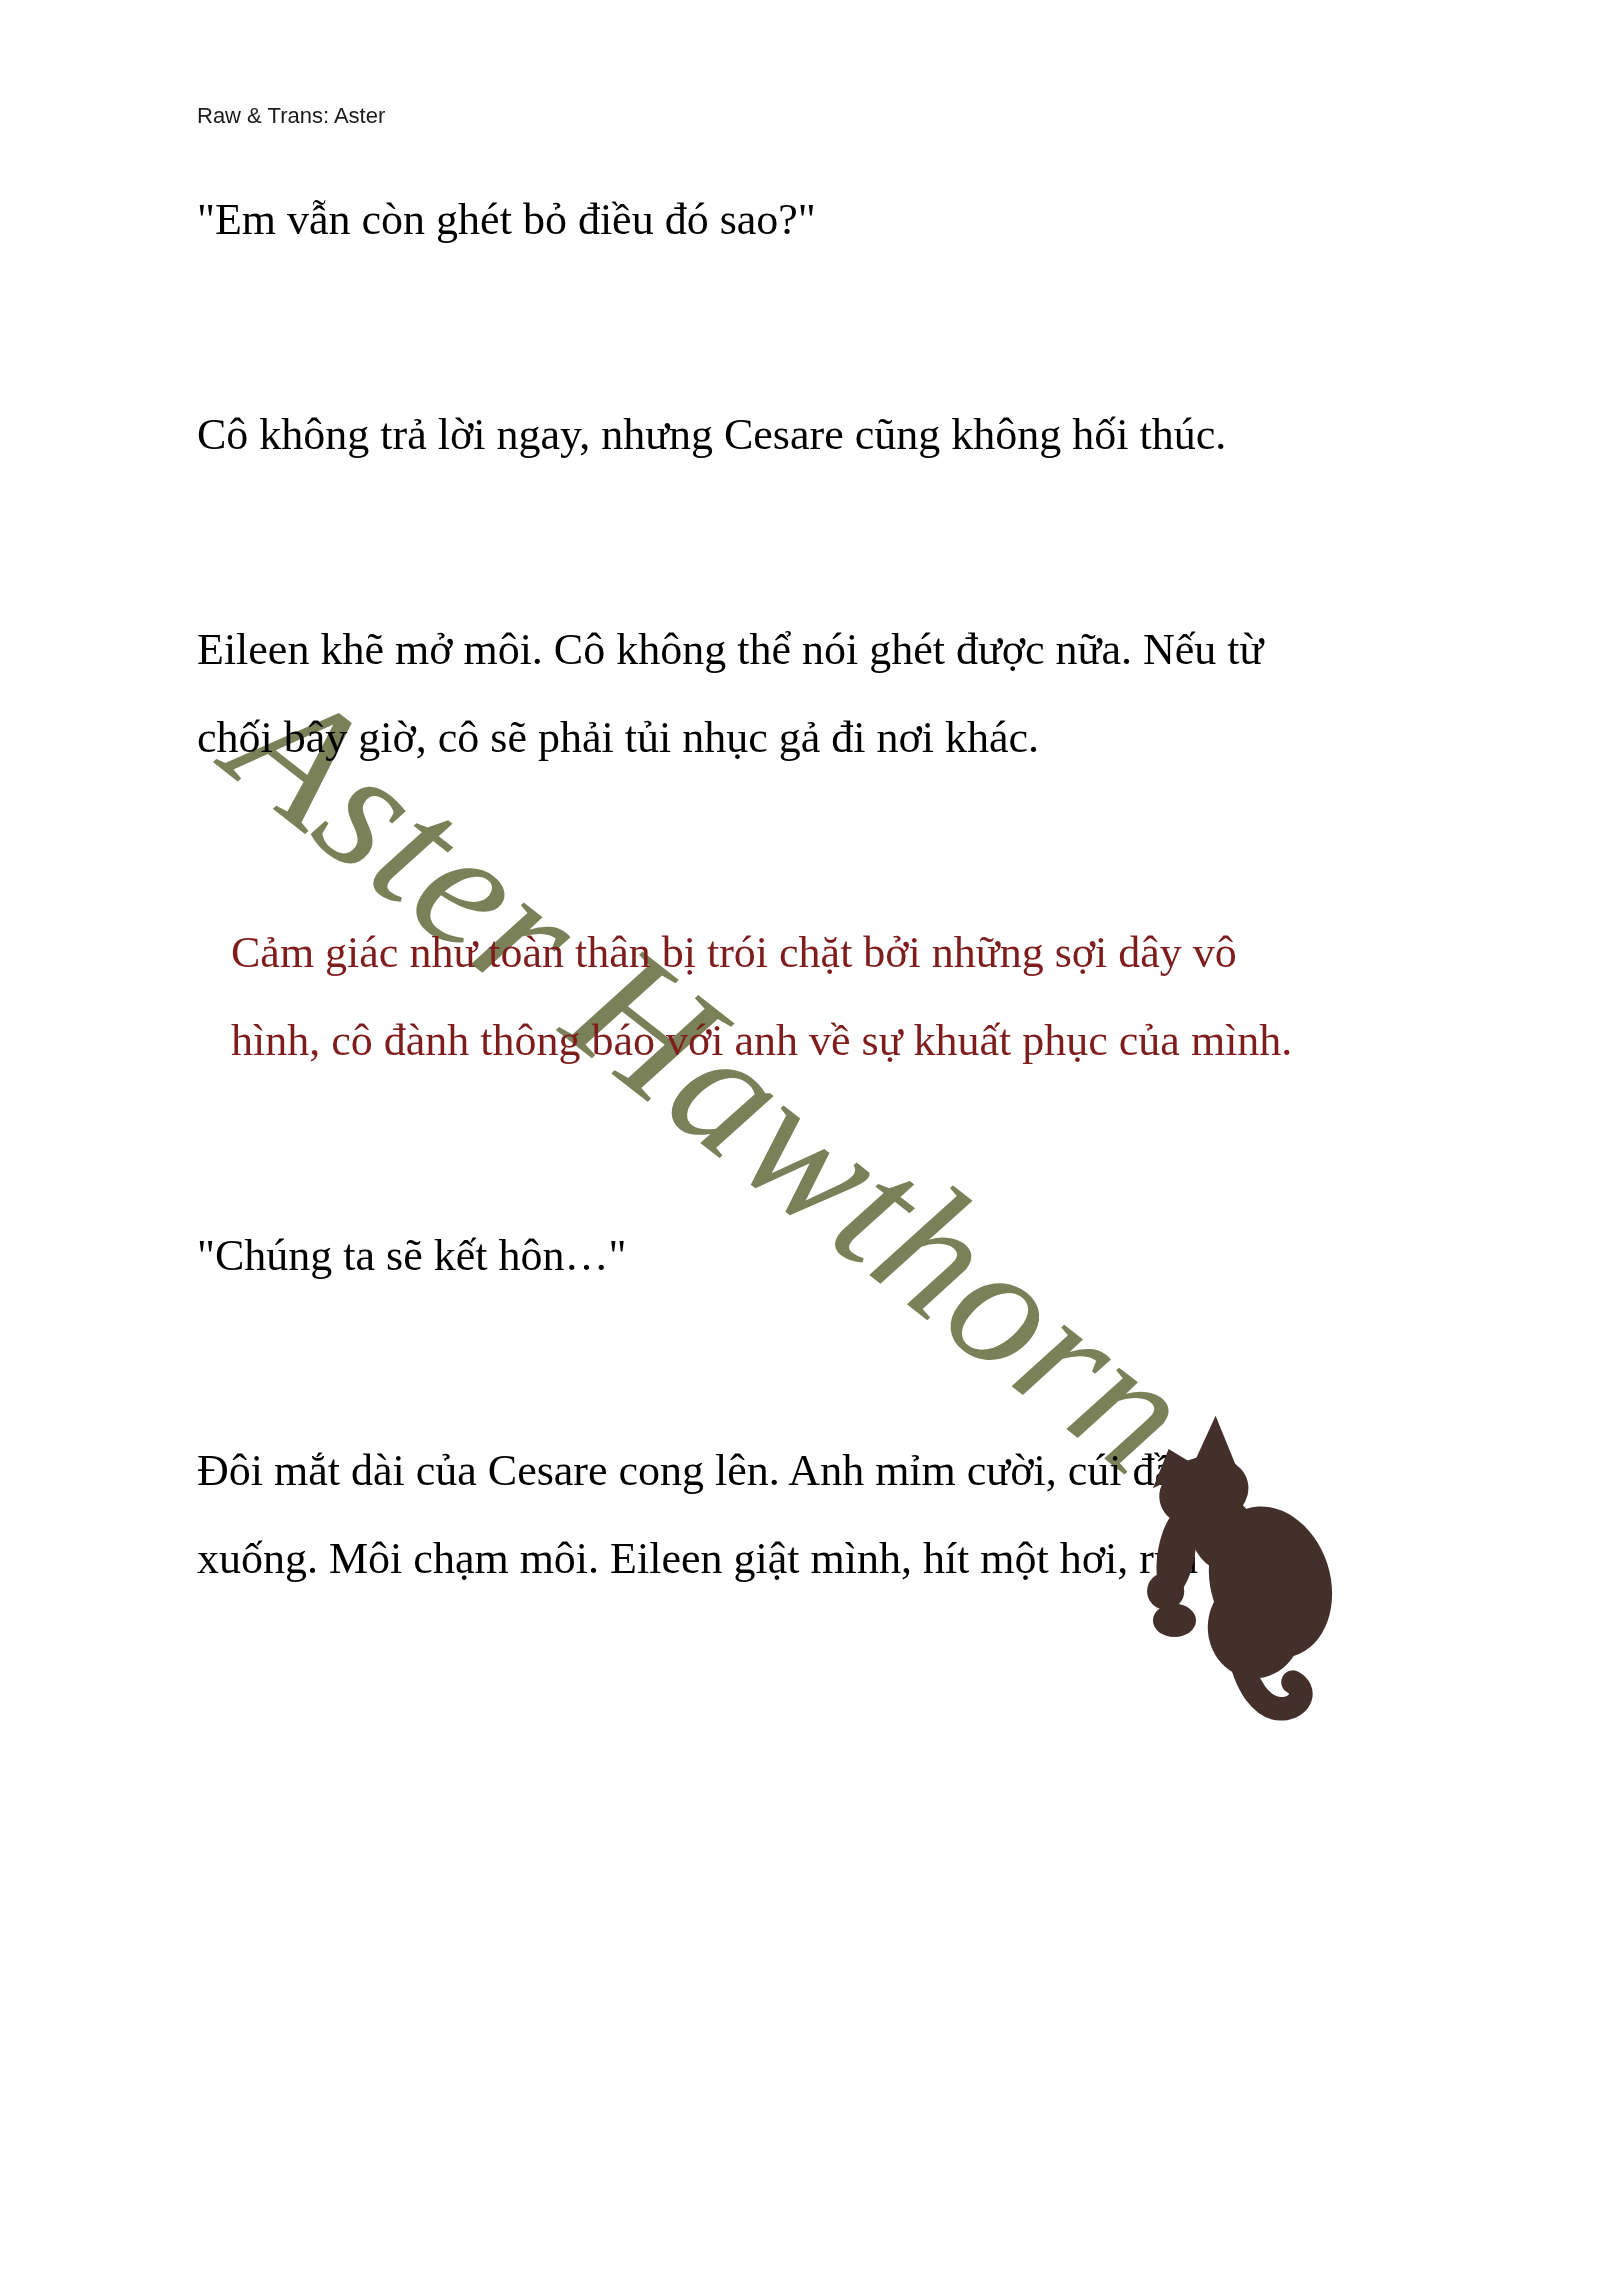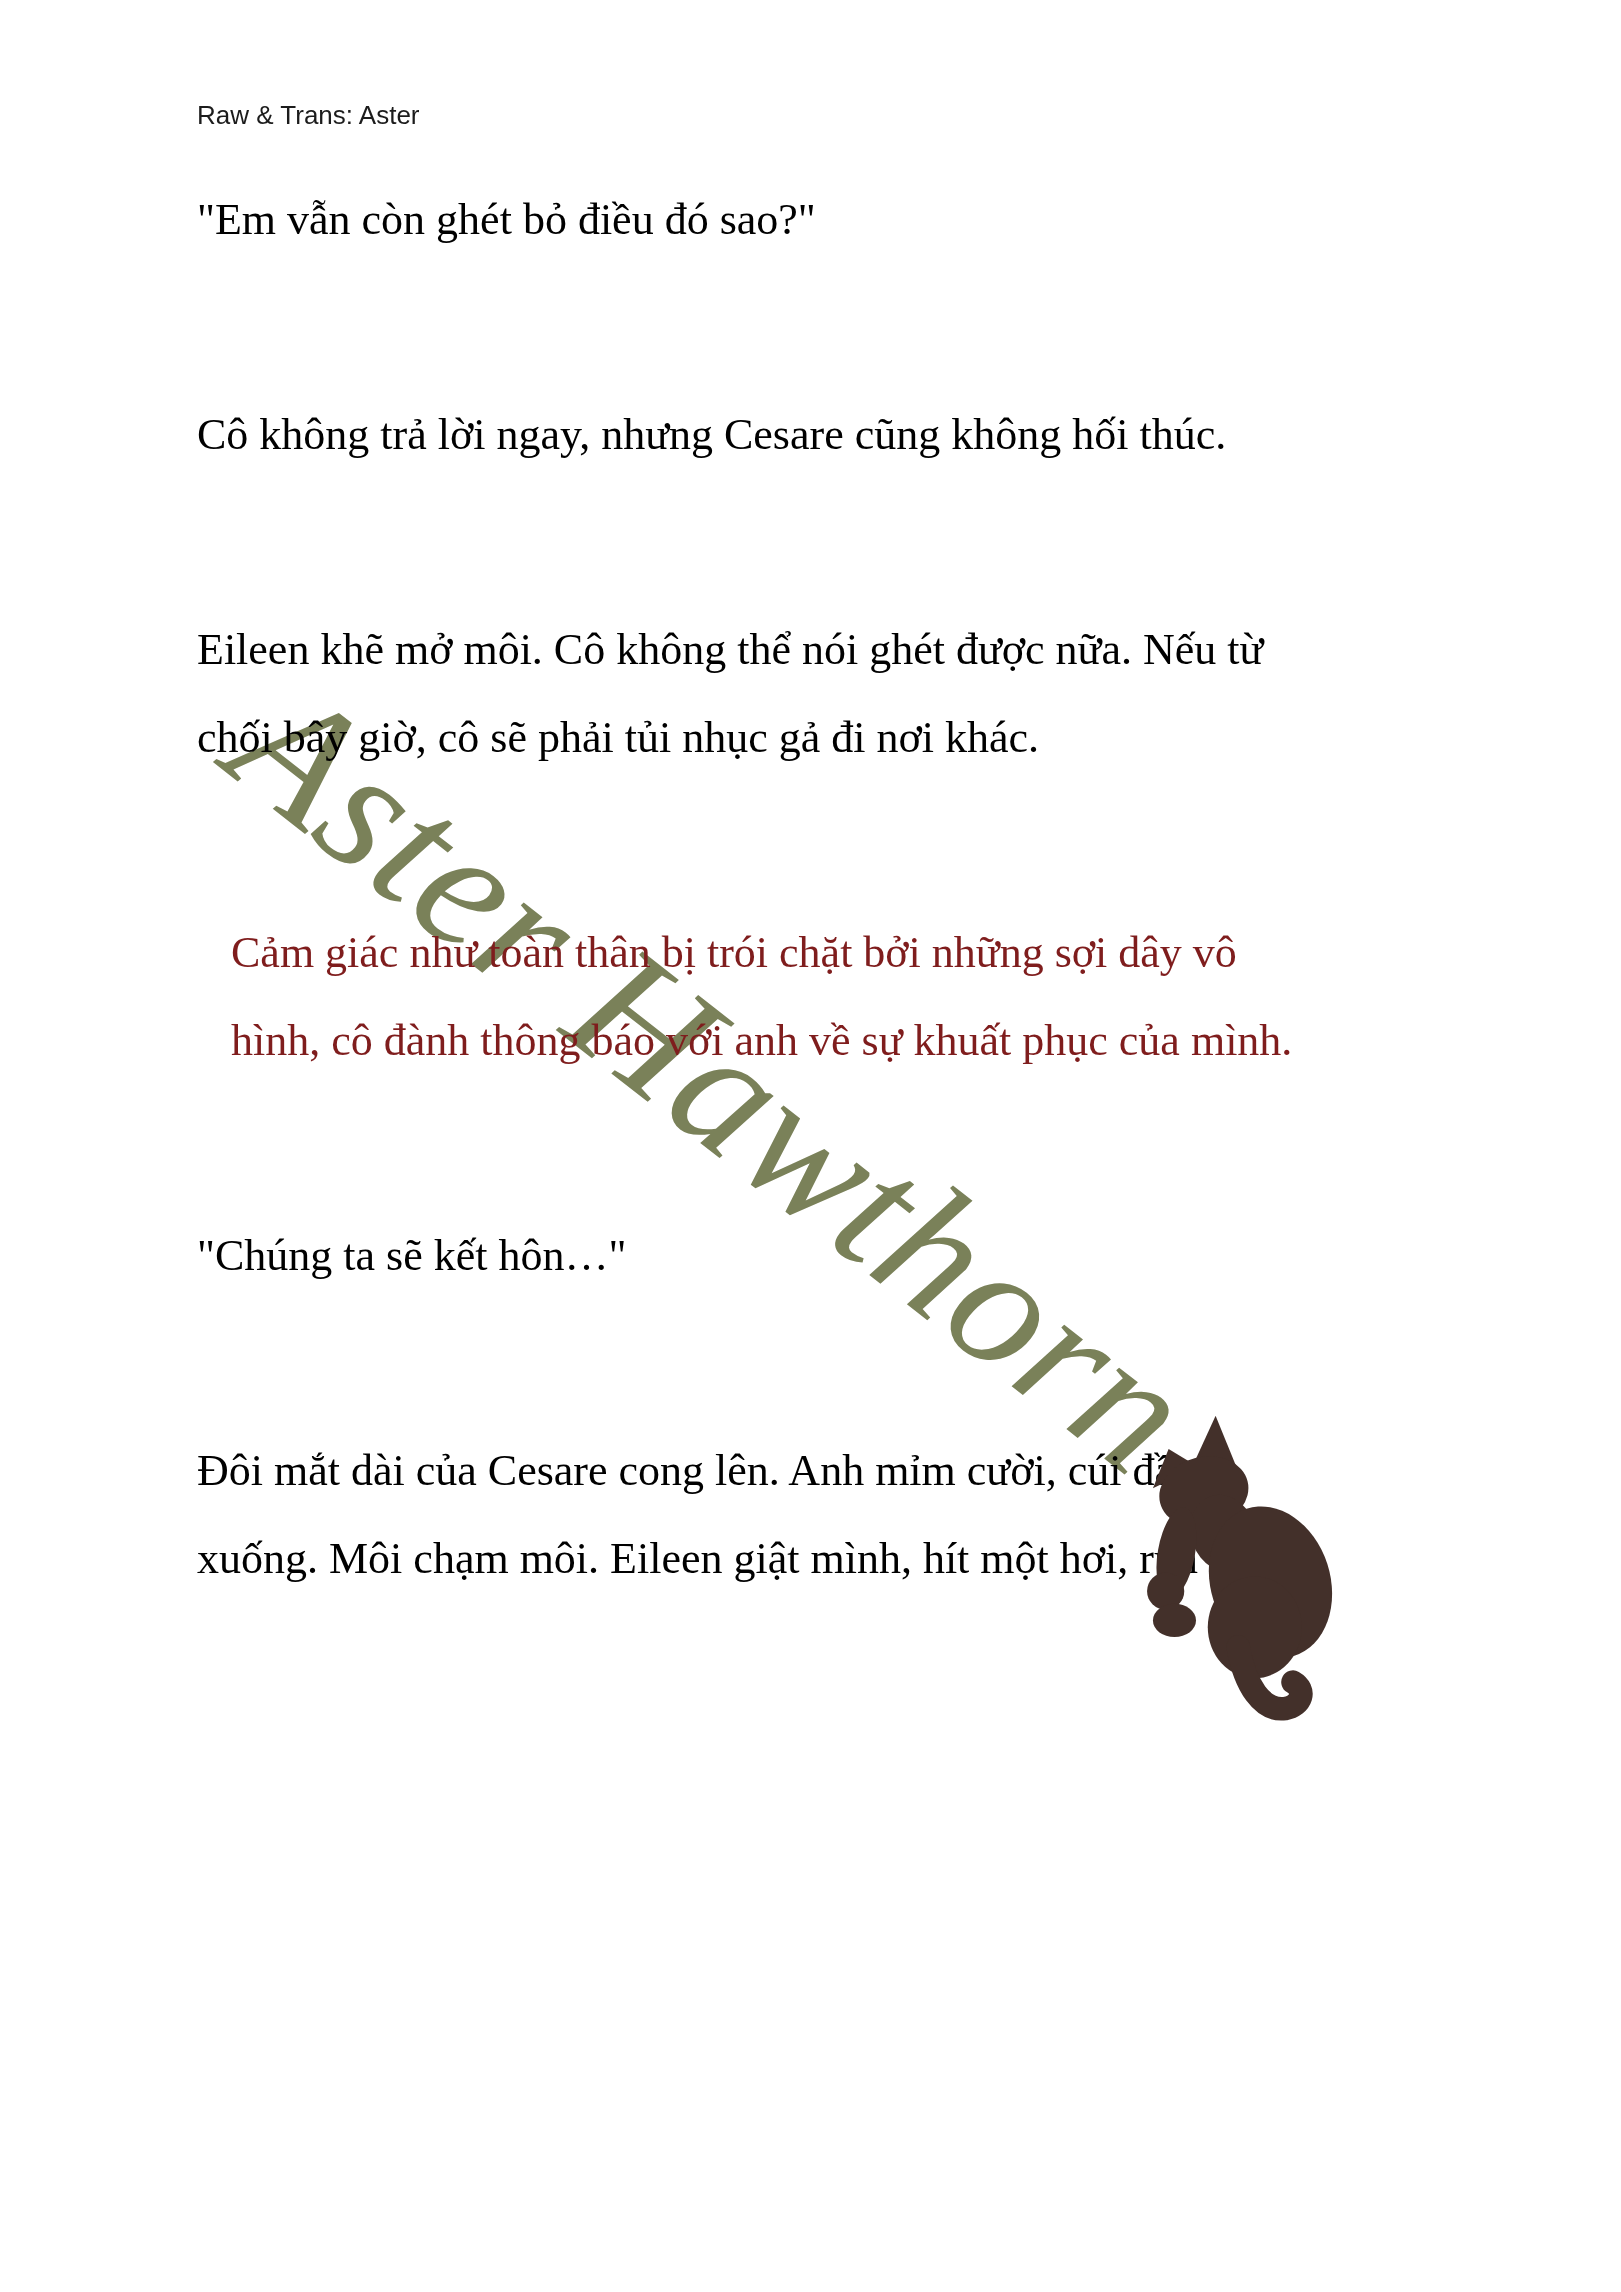--- a/index.html
+++ b/index.html
@@ -9,21 +9,21 @@
     height: 2293px;
     background: #ffffff;
     overflow: hidden;
     font-family: "Liberation Serif", serif;
   }
   .header {
     position: absolute;
     left: 197px;
     top: 98px;
     font-family: "Liberation Sans", sans-serif;
-    font-size: 26px;
+    font-size: 22px;
     line-height: 35px;
     color: #1c1c1c;
     z-index: 2;
     white-space: nowrap;
   }
   .watermark {
     position: absolute;
     left: 319px;
     top: 642px;
     transform: rotate(38deg);

